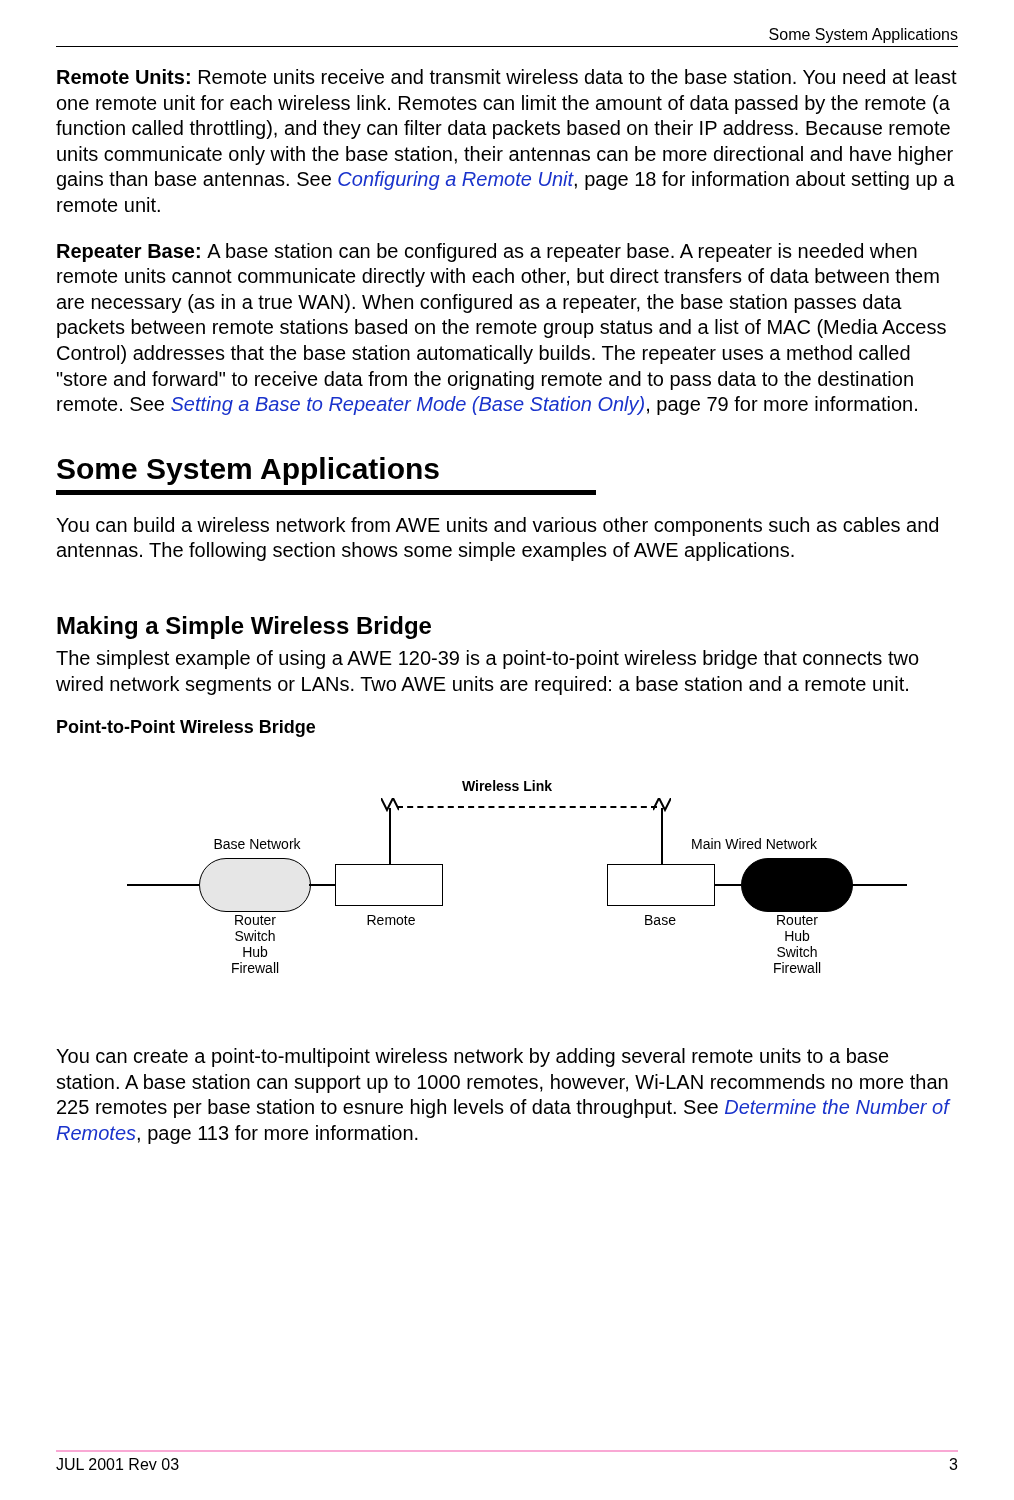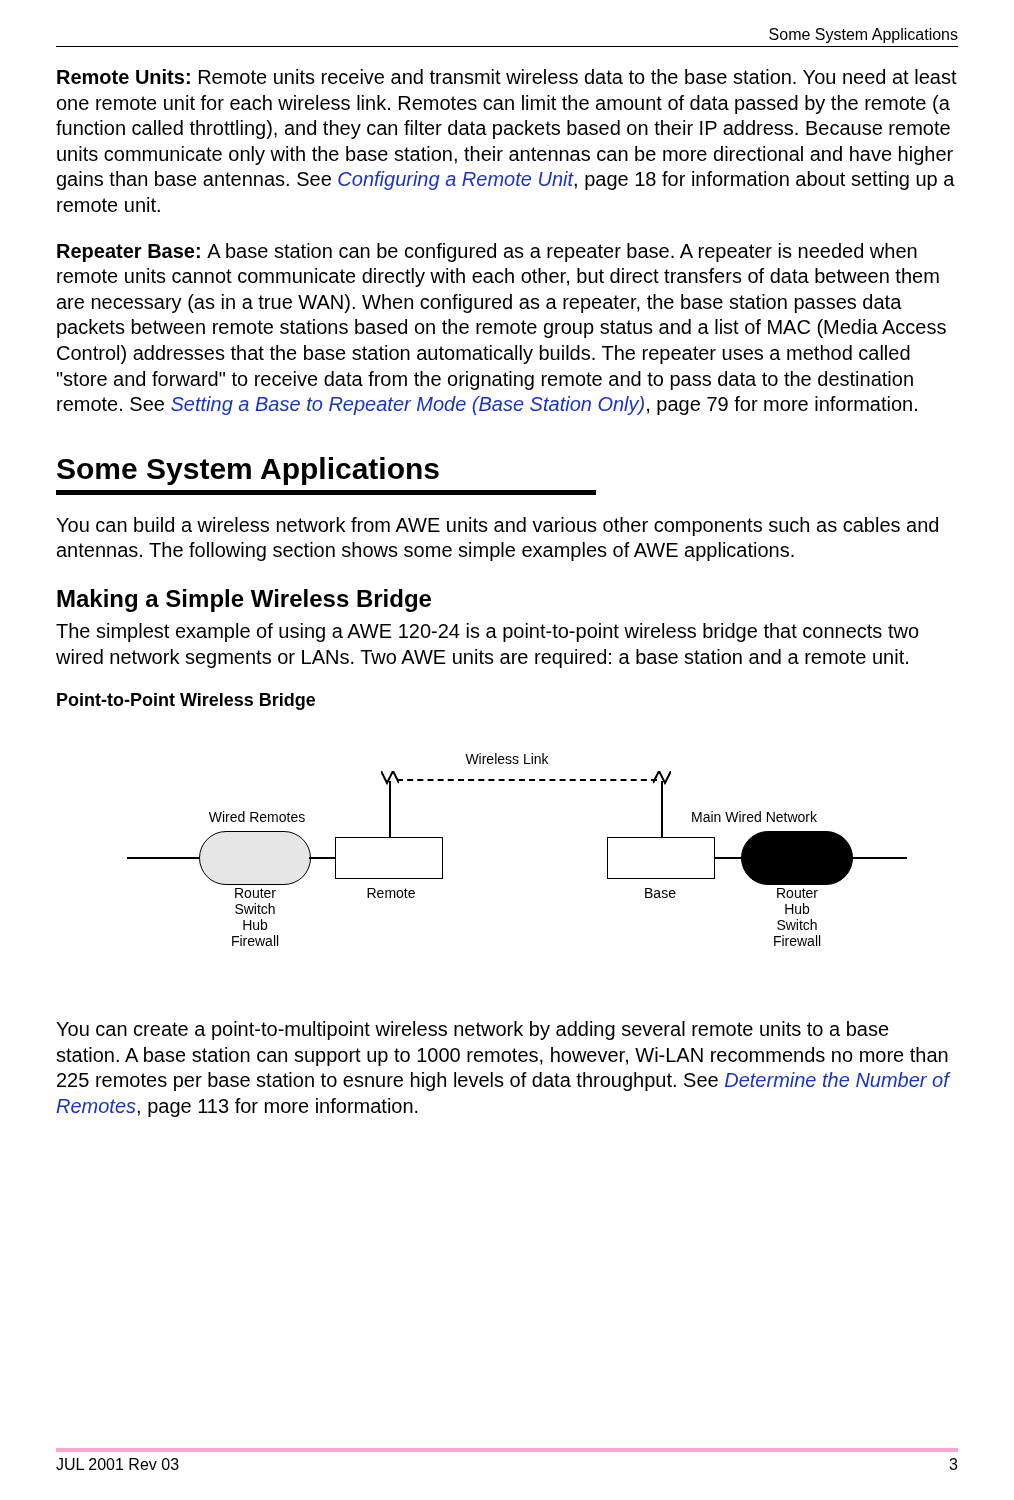--- a/index.html
+++ b/index.html
@@ -47,41 +47,42 @@
   .thick-rule {
     border: none;
     border-top: 5px solid #000;
     width: 540px;
     margin: 4px 0 0 0;
   }
   h3.subheading {
     font-family: Helvetica, Arial, sans-serif;
     font-weight: 700;
     font-size: 24px;
-    margin: 21px 0 6px 0;
+    margin: 48px 0 6px 0;
   }
   .figure-caption {
     font-weight: 700;
     font-size: 18px;
     margin-top: 18px;
   }
   
   .diagram {
     position: relative;
     width: 760px;
     height: 260px;
     margin: 40px auto 0 auto;
     font-size: 14px;
   }
   .wireless-label {
     position: absolute;
     top: 0px;
     left: 50%;
     transform: translateX(-50%);
     font-size: 14px;
+    font-weight: bold;
   }
   .dash-line {
     position: absolute;
     top: 28px;
     left: 270px;
     width: 260px;
     border-top: 2px dashed #000;
   }
   .antenna-left, .antenna-right {
     position: absolute;
@@ -166,21 +167,21 @@
     left: 630px;
     width: 80px;
     text-align: center;
     line-height: 1.15;
   }
   .footer {
     position: absolute;
     bottom: 26px;
     left: 56px;
     right: 56px;
-    border-top: 4px solid #f9a8d4;
+    border-top: 2px solid #f9a8d4;
     padding-top: 4px;
     font-size: 16px;
     display: flex;
     justify-content: space-between;
   }
 </style>
 </head>
 <body>
 
 <div class="page">
@@ -194,21 +195,21 @@
   <p class="para" style="margin-top:10px">
     <span class="bold-run">Repeater Base: </span><span>A base station can be configured as a repeater base. A repeater is needed when remote units cannot communicate directly with each other, but direct transfers of data between them are necessary (as in a true WAN). When configured as a repeater, the base station passes data packets between remote stations based on the remote group status and a list of MAC (Media Access Control) addresses that the base station automatically builds. The repeater uses a method called "store and forward" to receive data from the orignating remote and to pass data to the destination remote. See </span><span class="link-italic">Setting a Base to Repeater Mode (Base Station Only)</span><span>, page 79 for more information.</span>
   </p>
 
   <h2 class="section-heading">Some System Applications</h2>
   <hr class="thick-rule">
 
   <p class="para">You can build a wireless network from AWE units and various other components such as cables and antennas. The following section shows some simple examples of AWE applications.</p>
 
   <h3 class="subheading">Making a Simple Wireless Bridge</h3>
-  <p class="para" style="margin-top:6px">The simplest example of using a AWE 120-24 is a point-to-point wireless bridge that connects two wired network segments or LANs. Two AWE units are required: a base station and a remote unit.</p>
+  <p class="para" style="margin-top:6px">The simplest example of using a AWE 120-39 is a point-to-point wireless bridge that connects two wired network segments or LANs. Two AWE units are required: a base station and a remote unit.</p>
 
   <div class="figure-caption">Point-to-Point Wireless Bridge</div>
 
   <div class="diagram">
     <div class="wireless-label">Wireless Link</div>
     <div class="dash-line"></div>
 
     <div class="antenna-left">
       <svg viewBox="0 0 18 14">
           <polyline points="0,0 6,12 12,0 18,12" fill="none" stroke="#000" stroke-width="2"></polyline>
@@ -226,21 +227,21 @@
     <div class="hline hline-ll"></div>
     <div class="oval oval-left"></div>
     <div class="hline hline-lc"></div>
     <div class="box box-remote"></div>
 
     <div class="box box-base"></div>
     <div class="hline hline-rc"></div>
     <div class="oval oval-right"></div>
     <div class="hline hline-rr"></div>
 
-    <div class="net-label-left">Wired Remotes</div>
+    <div class="net-label-left">Base Network</div>
     <div class="net-label-right">Main Wired Network</div>
 
     <div class="unit-label unit-remote">Remote</div>
     <div class="unit-label unit-base">Base</div>
 
     <div class="stack-left">
       <div>Router</div>
       <div>Switch</div>
       <div>Hub</div>
       <div>Firewall</div>

